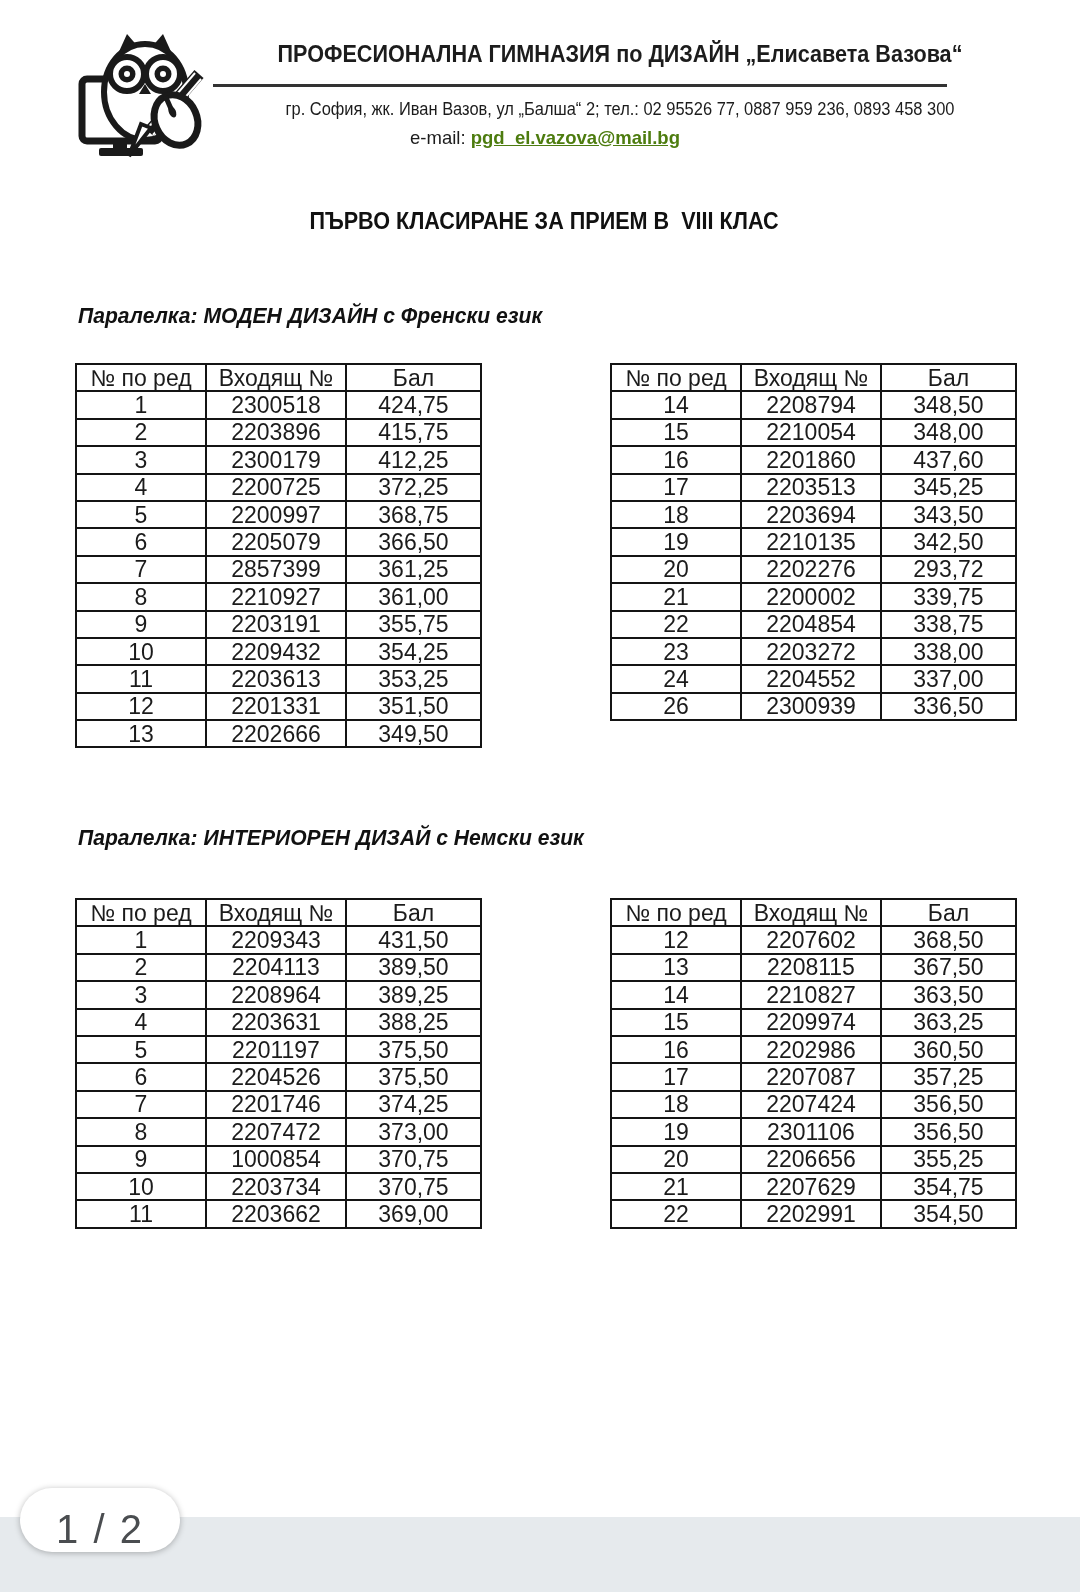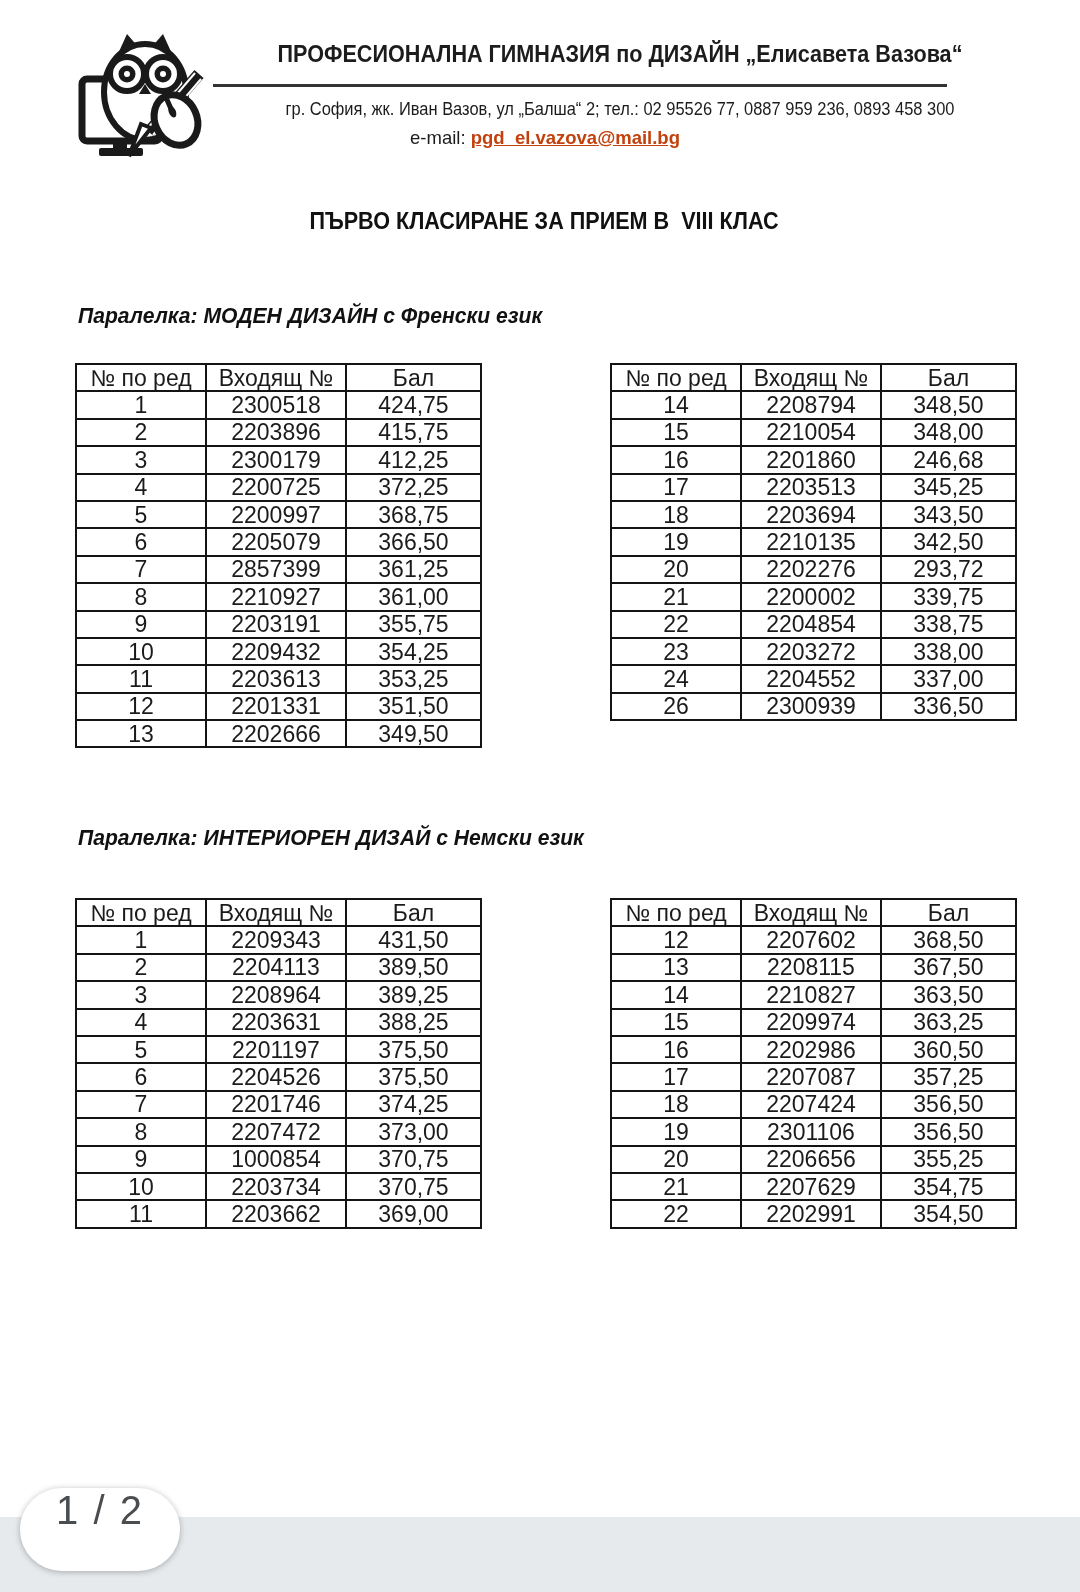--- a/index.html
+++ b/index.html
@@ -18,21 +18,21 @@
     border-top:3px solid #333; }
   .school-address {
     position:absolute; left:150px; top:99px; width:940px;
     text-align:center; font-size:17.5px; color:#1c1c1c;
     transform:scaleX(0.94); white-space:nowrap;
   }
   .email-line {
     position:absolute; left:0; top:127px; width:1090px;
     text-align:center; font-size:18.5px; color:#1c1c1c;
   }
-  .email-line a { color:#c2410c; font-weight:bold; text-decoration:underline; }
+  .email-line a { color:#4d7c0f; font-weight:bold; text-decoration:underline; }
 
   
   .doc-title {
     position:absolute; left:0; top:207px; width:1088px;
     text-align:center; font-weight:bold; font-size:24px; color:#111;
     transform:scaleX(0.90); white-space:pre;
   }
   .section-heading {
     position:absolute; left:78px; font-weight:bold; font-style:italic;
     font-size:22px; color:#111; transform:scaleX(0.96); transform-origin:left center;
@@ -52,24 +52,24 @@
   table.rank col:nth-child(3){ width:135px; }
   #t1l, #t1r { top:363px; }
   #t2l, #t2r { top:898px; }
   #t1l, #t2l { left:75px; }
   #t1r, #t2r { left:610px; }
 
   
   .footer-bar { position:absolute; left:0; top:1517px; width:1080px; height:75px;
     background:#e6eaed; }
   .page-pill {
-    position:absolute; left:20px; top:1488px; width:160px; height:83px;
+    position:absolute; left:20px; top:1488px; width:160px; height:64px;
     background:#ffffff; border-radius:46px;
     box-shadow:0 1px 6px rgba(0,0,0,0.28);
-    display:flex; align-items:flex-start; justify-content:center;
+    display:flex; align-items:flex-end; justify-content:center;
     font-size:40px; color:#4a4d50; letter-spacing:2px;
   }
 </style>
 </head>
 <body>
 
 <div class="screen">
 
   <svg class="logo" viewBox="0 0 140 130" xmlns="http://www.w3.org/2000/svg">
 
@@ -214,21 +214,21 @@
           <td>348,50</td>
         </tr>
         <tr>
           <td>15</td>
           <td>2210054</td>
           <td>348,00</td>
         </tr>
         <tr>
           <td>16</td>
           <td>2201860</td>
-          <td>246,68</td>
+          <td>437,60</td>
         </tr>
         <tr>
           <td>17</td>
           <td>2203513</td>
           <td>345,25</td>
         </tr>
         <tr>
           <td>18</td>
           <td>2203694</td>
           <td>343,50</td>

